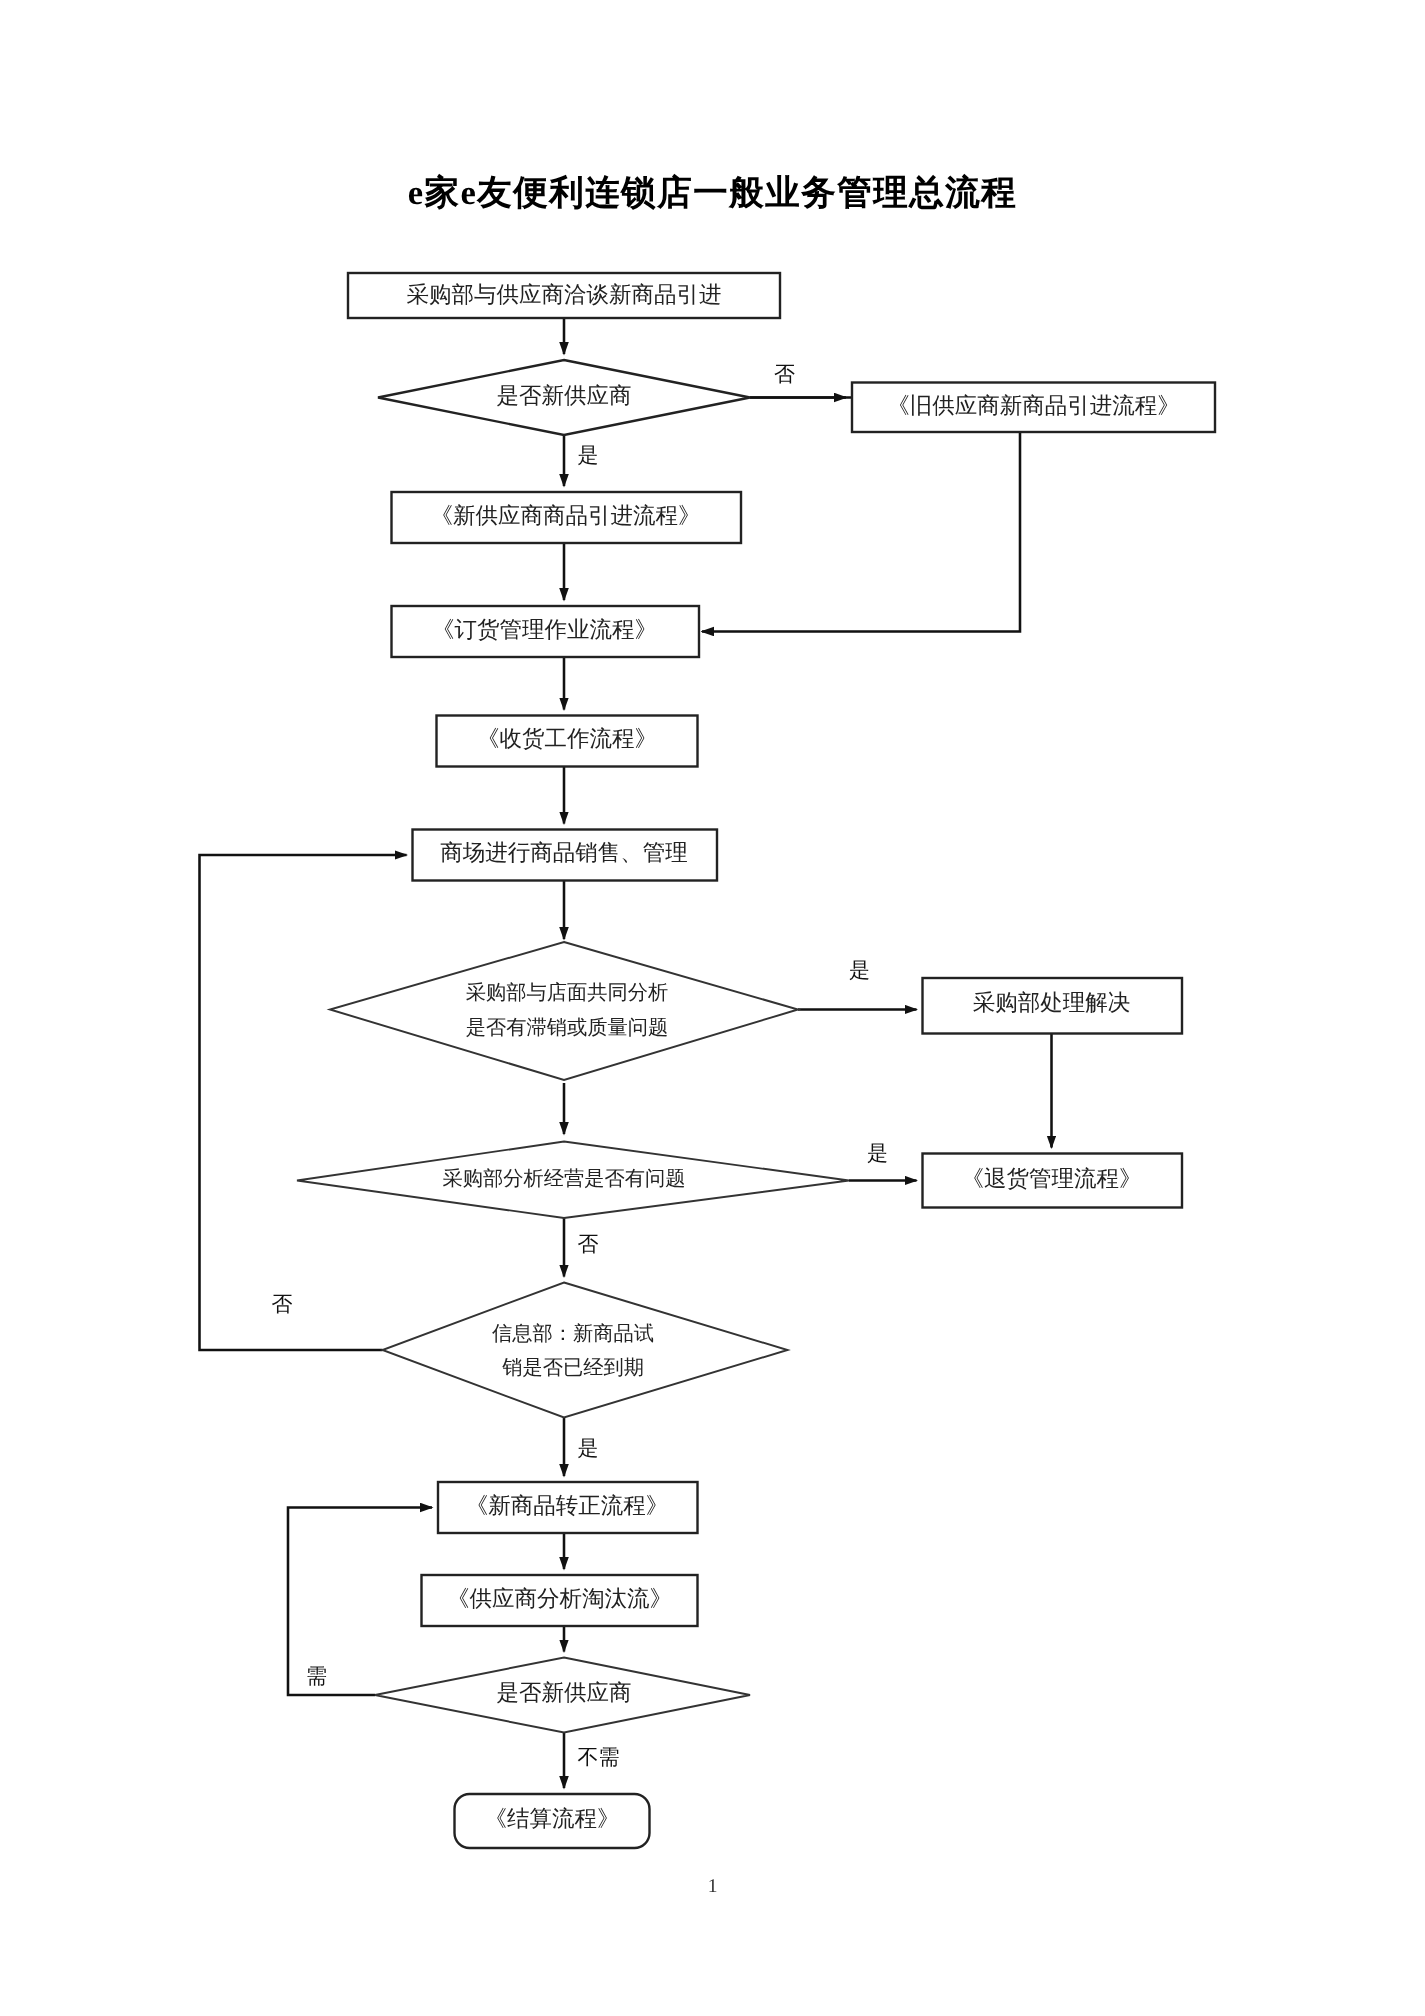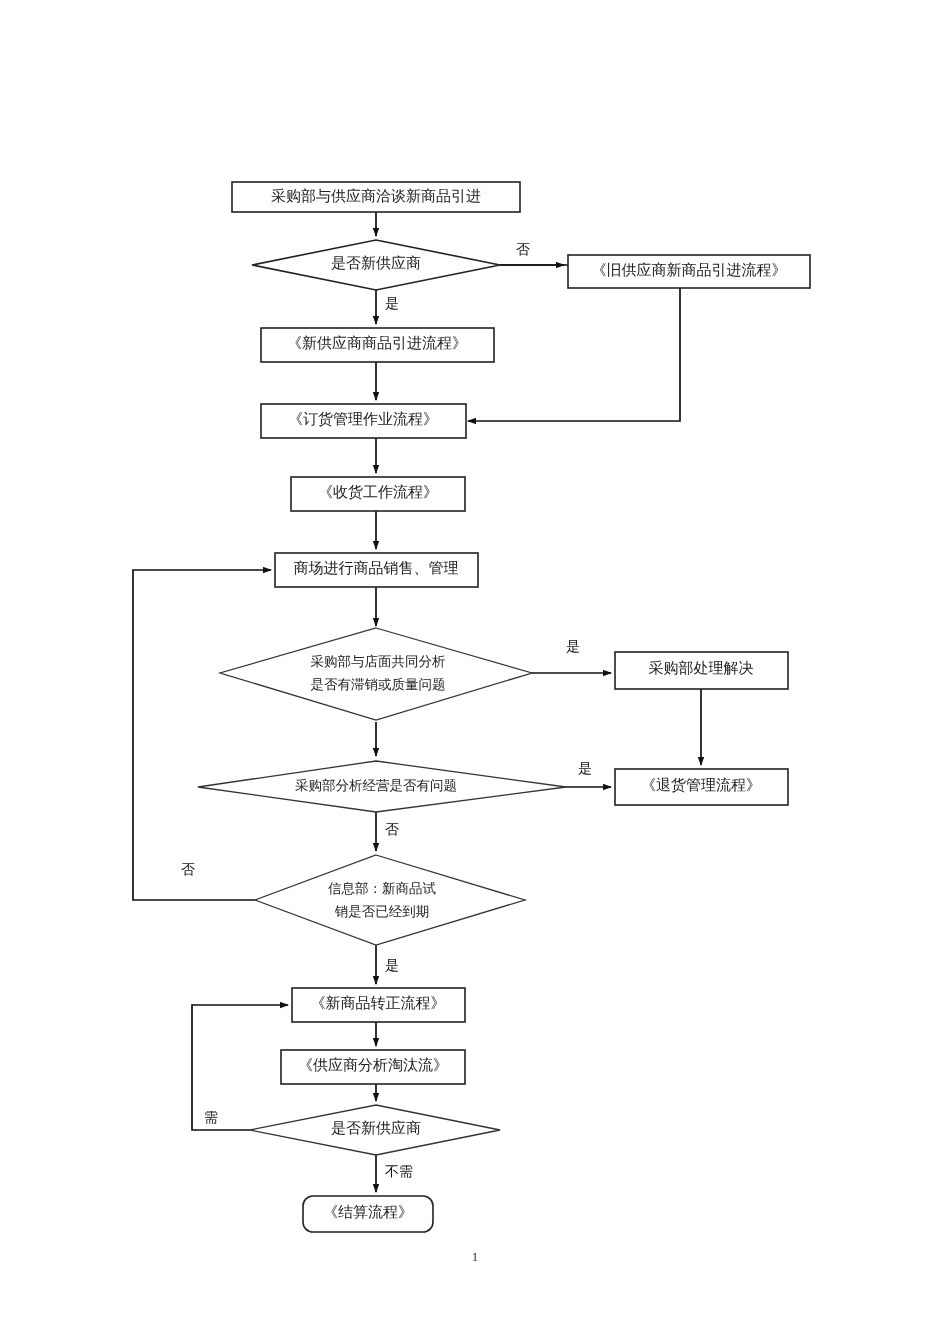--- a/index.html
+++ b/index.html
@@ -80,20 +80,21 @@
     font-family: "Liberation Serif", "DejaVu Serif", serif;
     font-size: 13px;
     color: #333333;
   }
 </style>
 </head>
 <body>
 
 <div id="page">
 
+  <div class="title-text">e家e友便利连锁店一般业务管理总流程</div>
 
   <svg id="flow-svg" viewBox="0 0 950 1344">
     <defs>
       <marker id="arrow" markerWidth="9" markerHeight="9" refX="8" refY="3.2" orient="auto" markerUnits="userSpaceOnUse">
         <path d="M0,0 L9,3.2 L0,6.4 z" fill="#111111"></path>
       </marker>
     </defs>
 
     <g>
 

